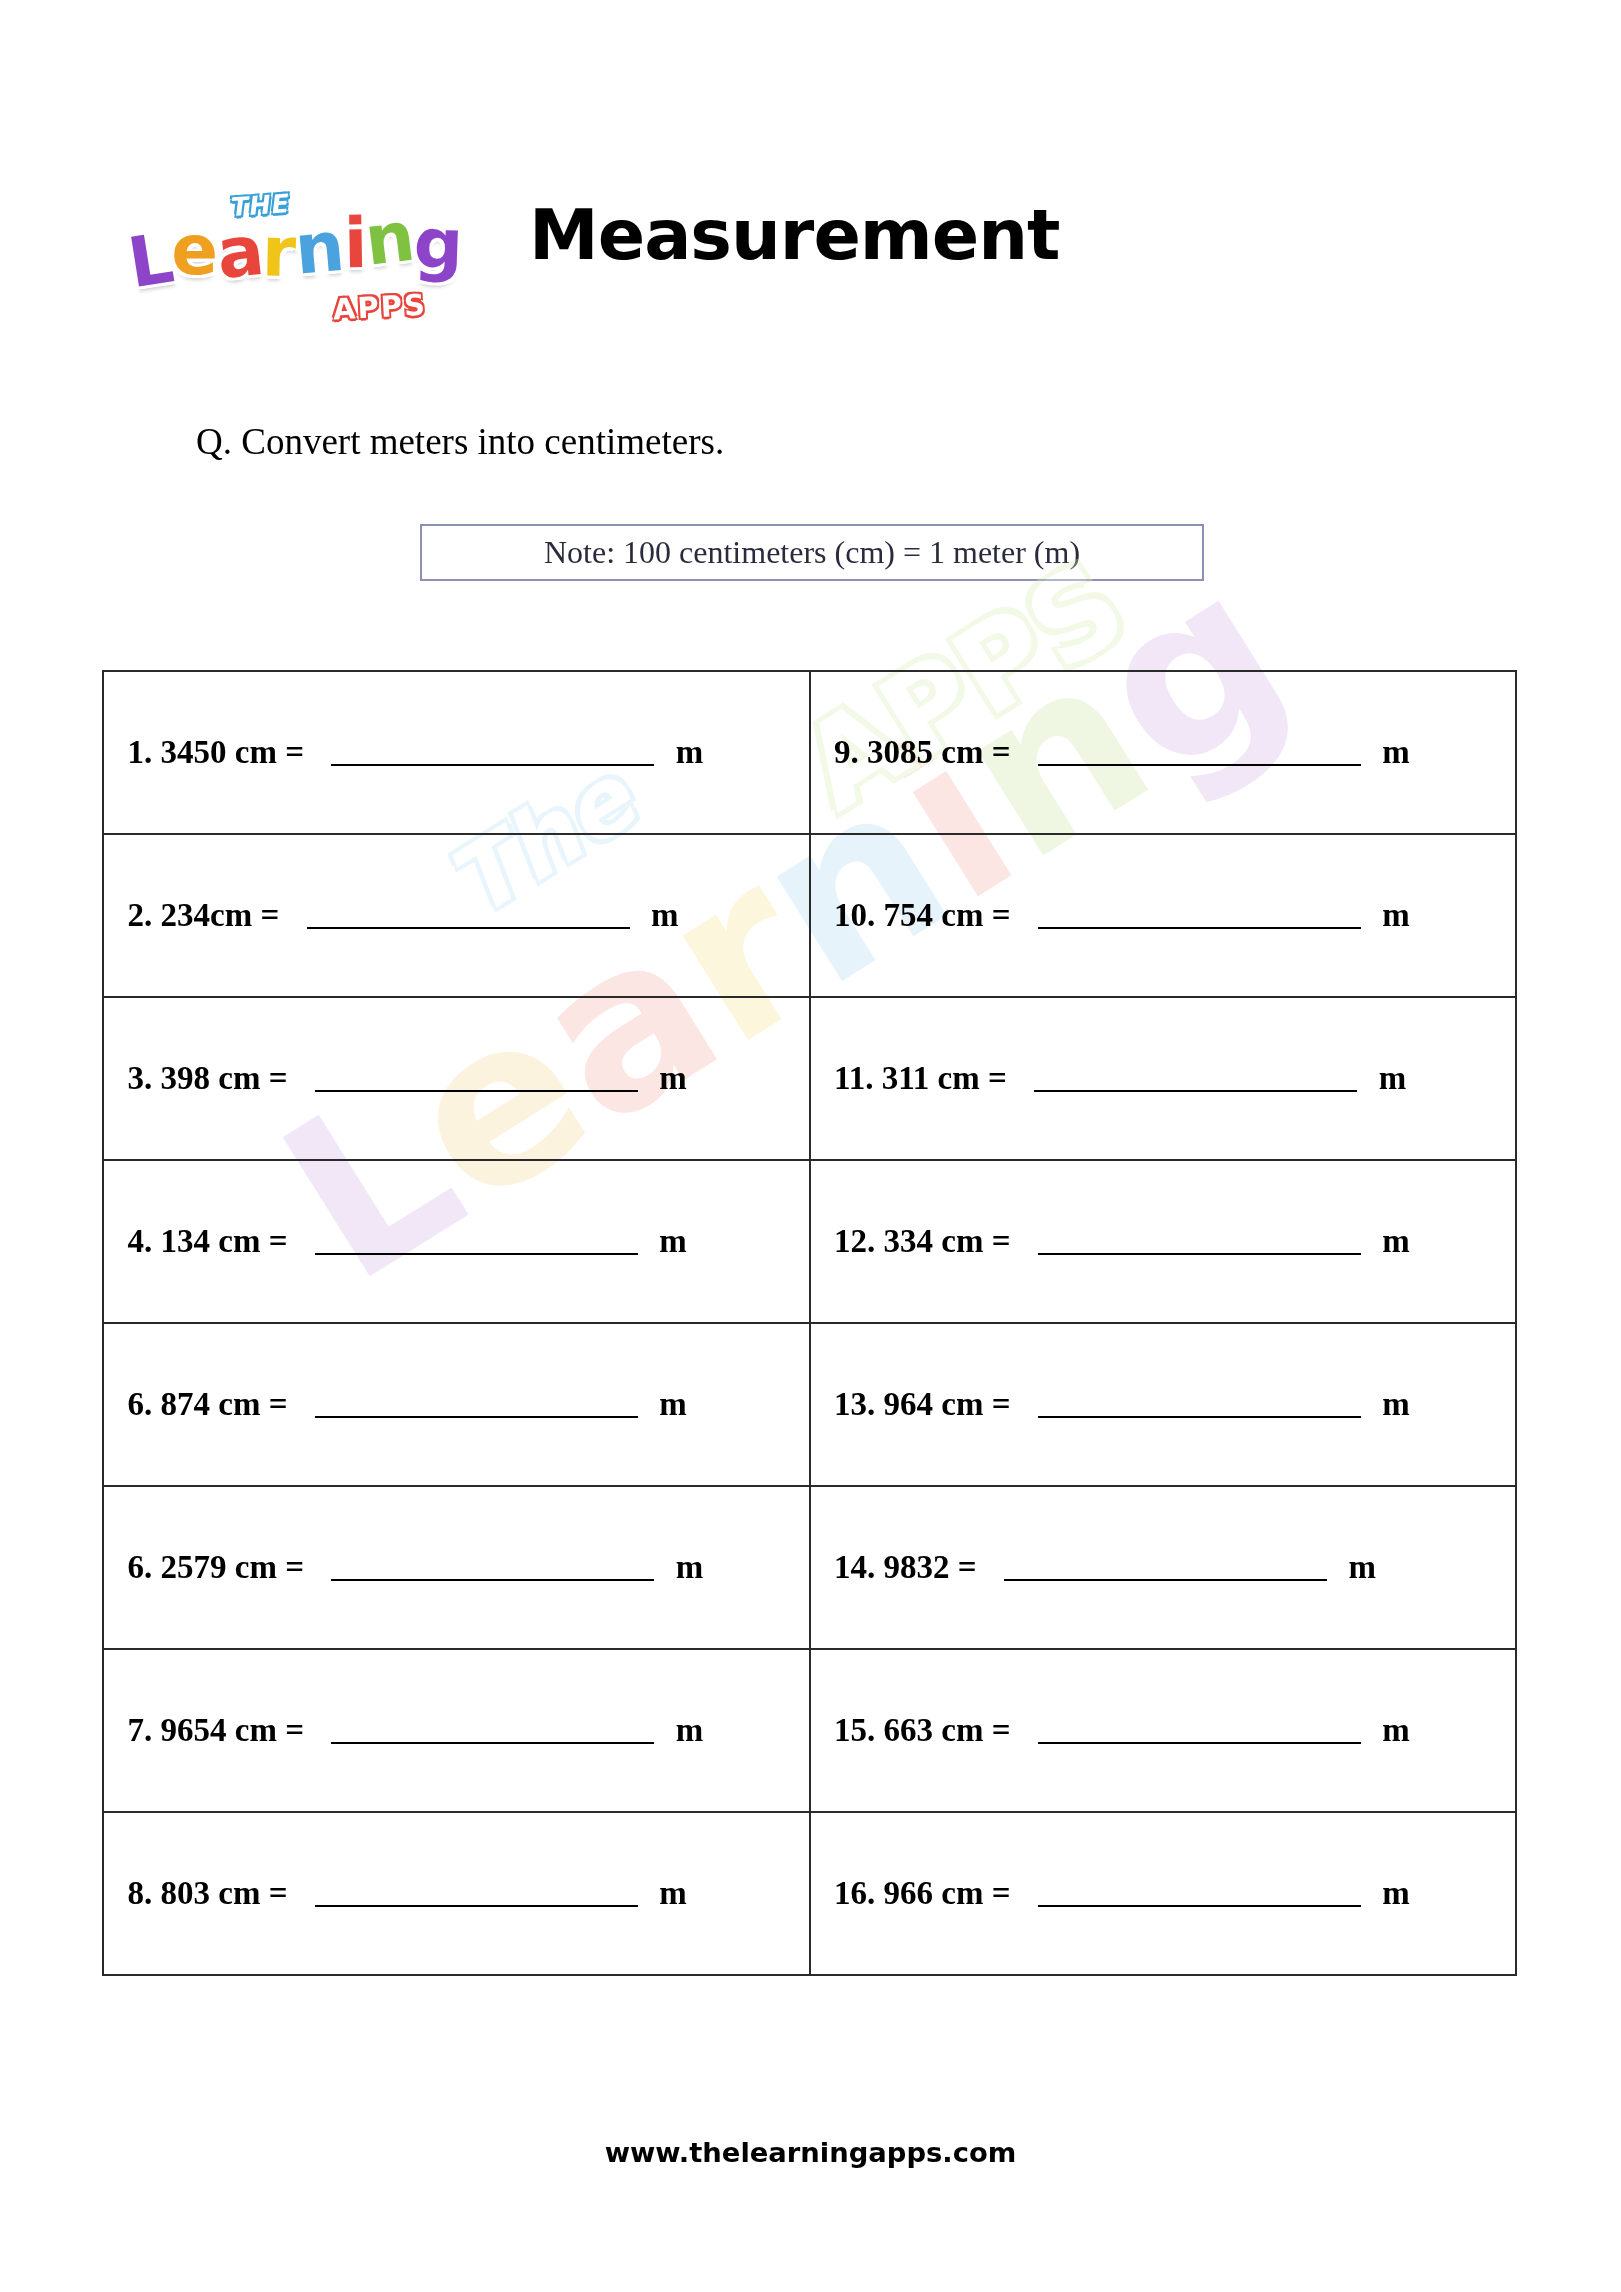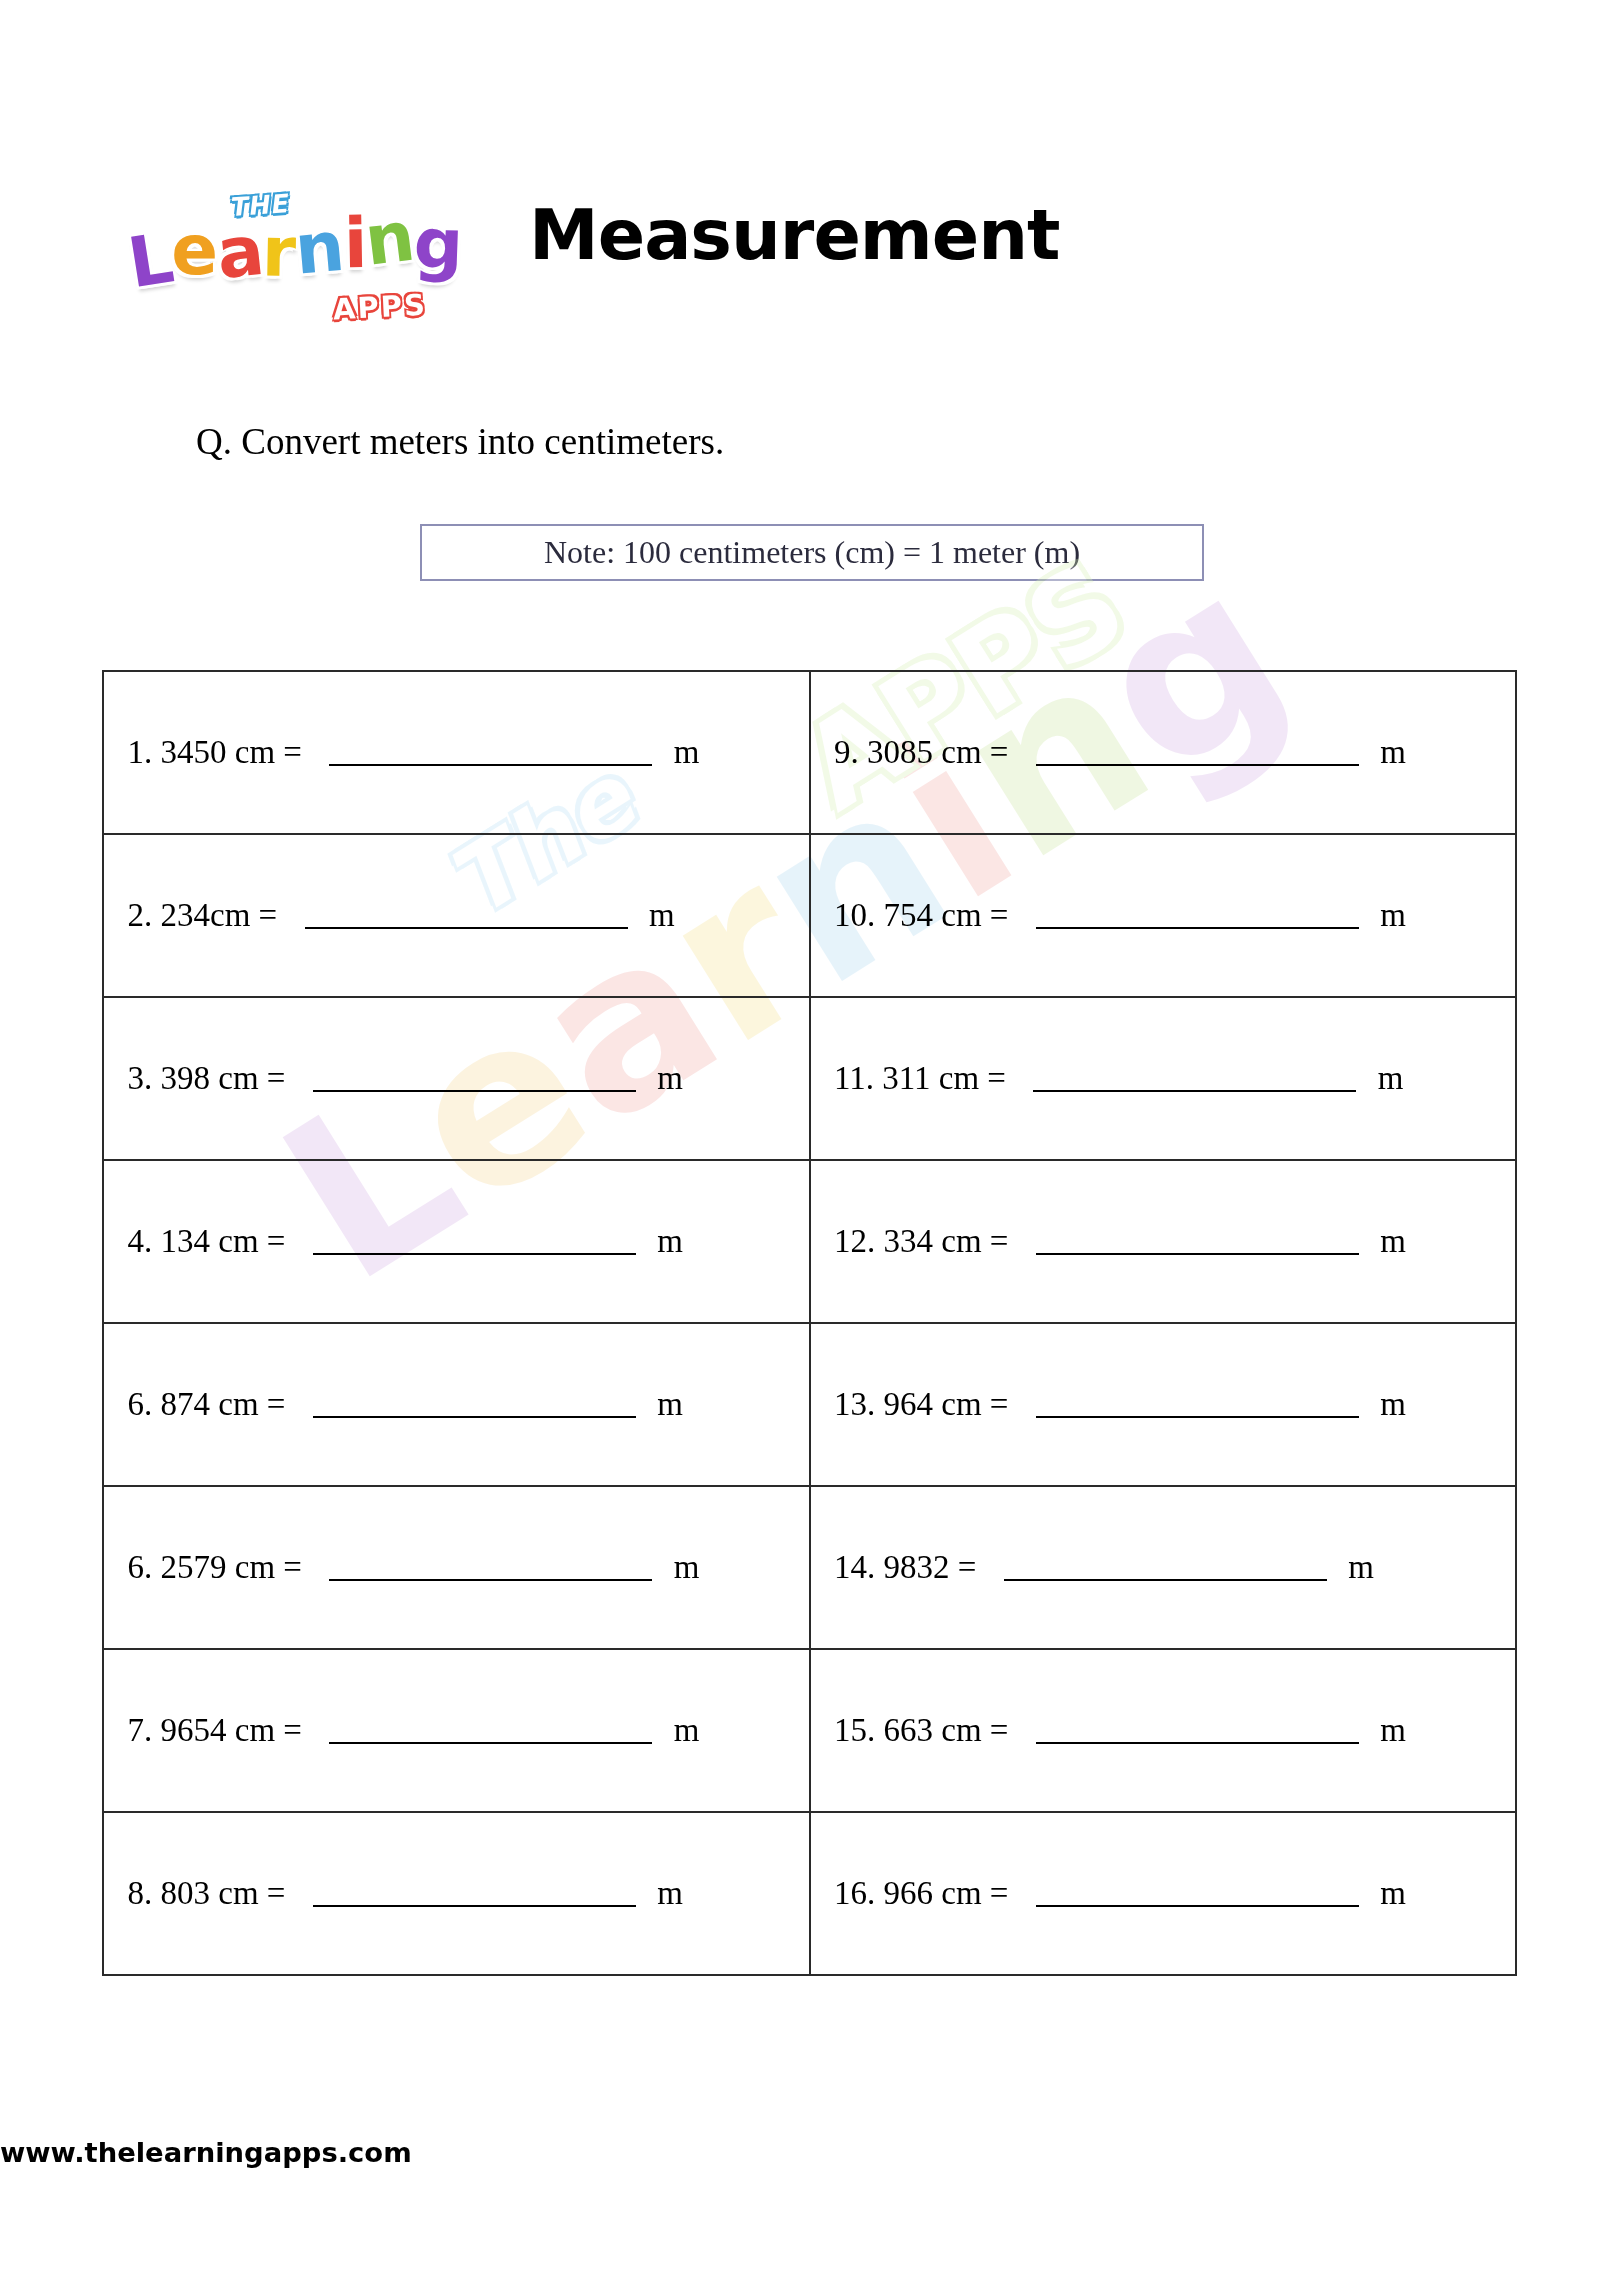--- a/index.html
+++ b/index.html
@@ -183,38 +183,40 @@
     padding: 0 23.5px 0 23.5px;
     font-size: 33px;
     color: #000;
     position: relative;
     background: transparent;
   }
   .cell-inner {
     display: flex;
     align-items: center;
     white-space: nowrap;
+    font-weight: bold;
   }
   .q-label { margin-right: 9.8px; }
   .blank {
     flex: 1;
     border-bottom: 2px solid #000;
     height: 25.5px;
     margin: 0 17.6px;
     min-width: 59px;
     max-width: 323px;
   }
   .unit { margin-left: 3.9px; }
 
   
   .footer {
     position: absolute;
     left: 0;
     top: 2137px;
     width: 100%;
+    text-align: center;
     font-family: "DejaVu Sans", sans-serif;
     font-weight: bold;
     font-size: 27.4px;
     color: #000;
   }
 </style>
 </head>
 <body>
 
 <div class="header">

